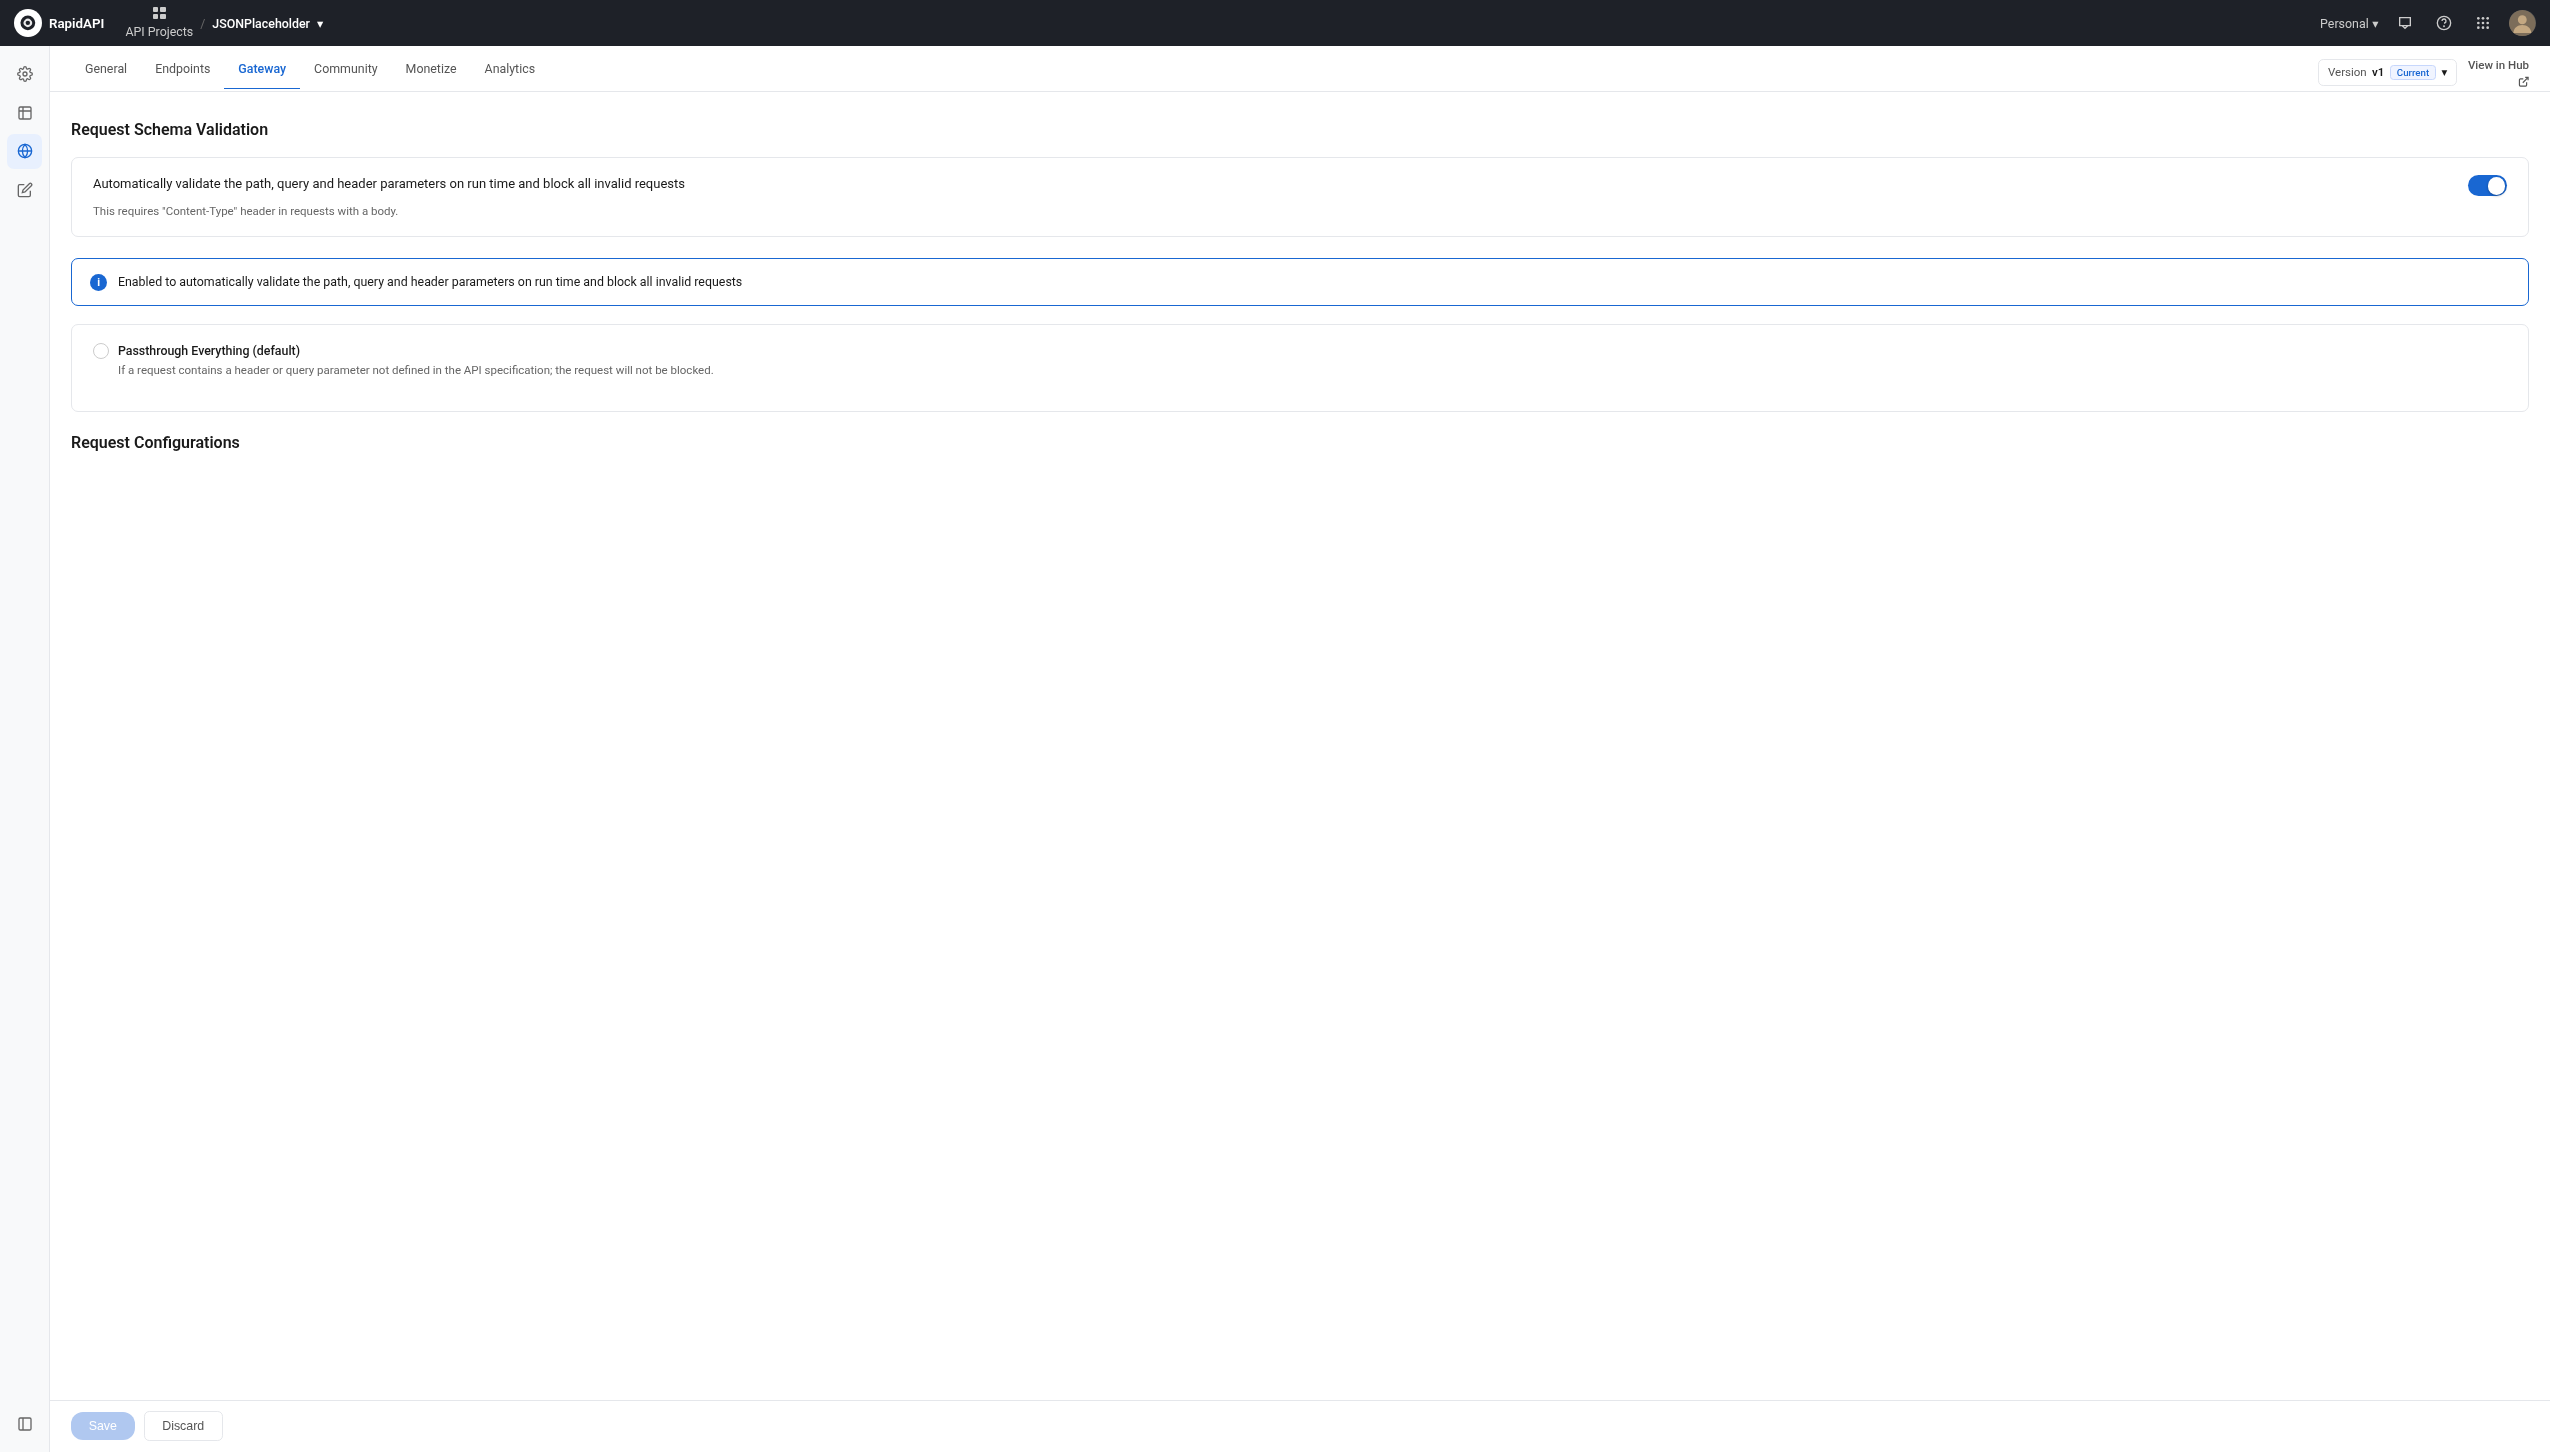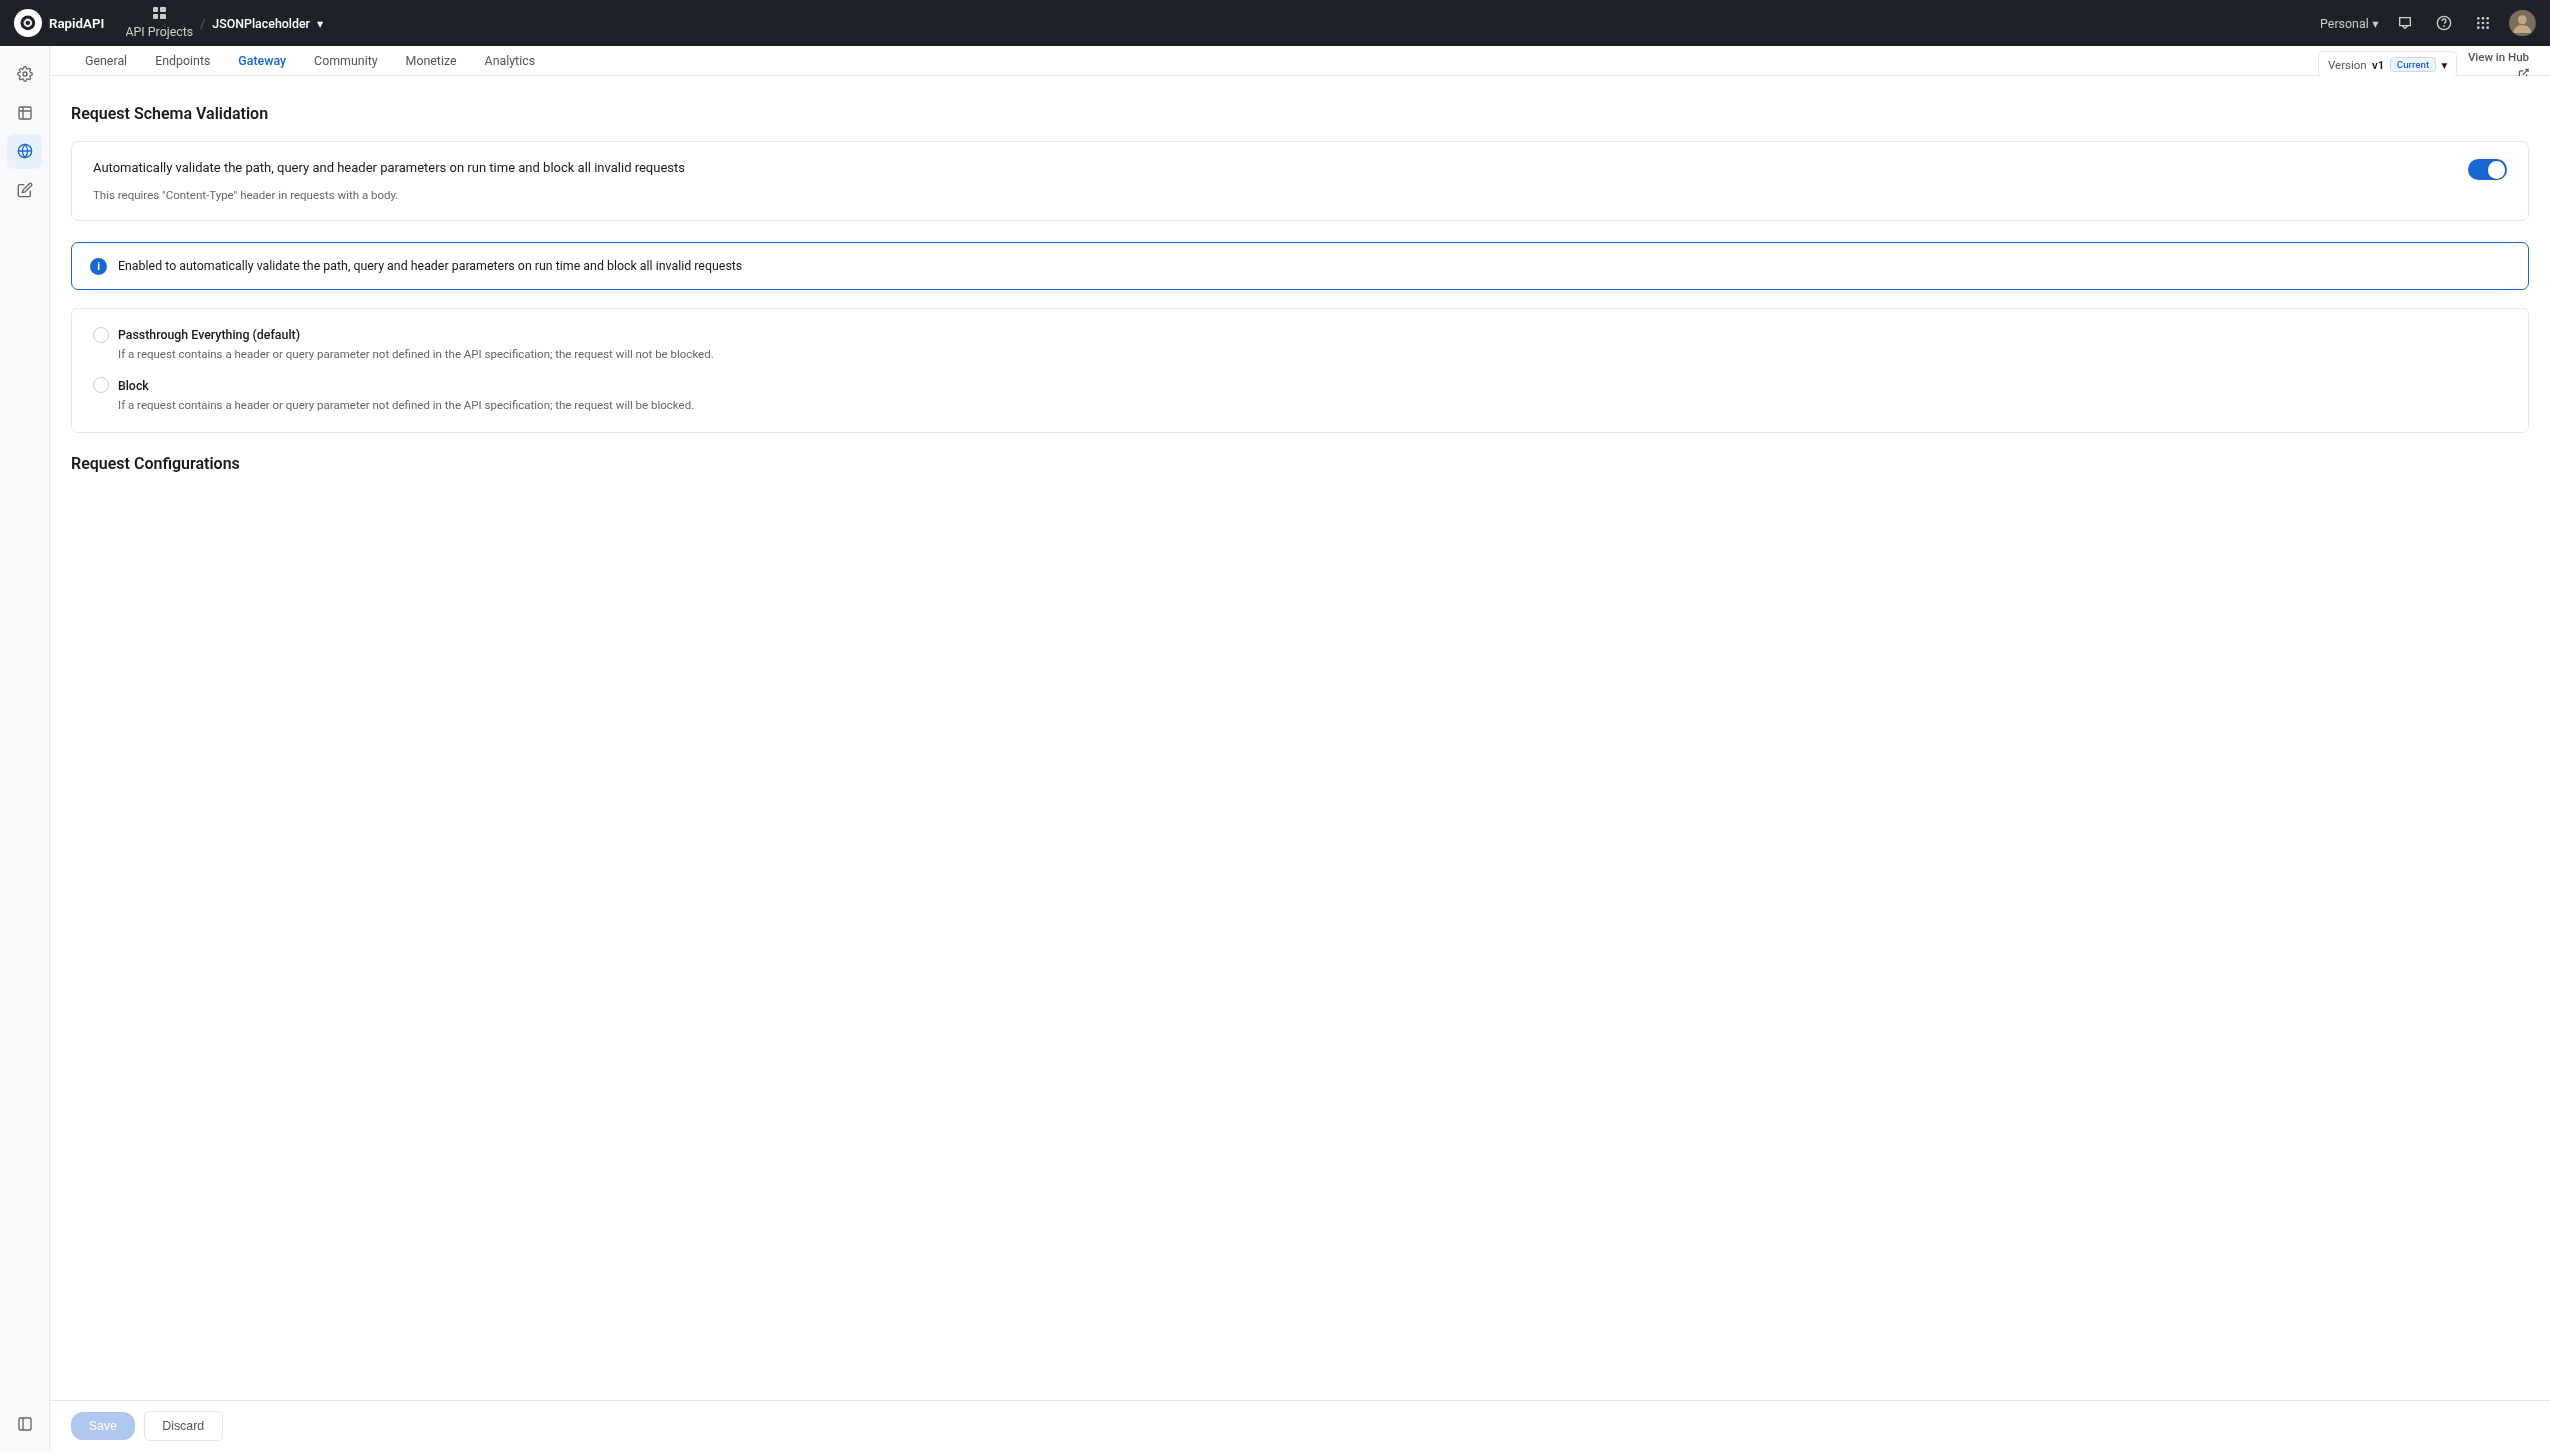--- a/index.html
+++ b/index.html
@@ -86,21 +86,21 @@
       overflow: hidden;
     }
 
     
     .tab-bar {
       border-bottom: 0.9px solid #e5e7eb;
       display: flex;
       align-items: center;
       padding: 0 21px;
       background: #fff;
-      height: 30px;
+      height: 46px;
       flex-shrink: 0;
       gap: 7px;
     }
     .tab-bar-tabs { display: flex; align-items: center; gap: 0; flex: 1; }
     .tab {
       padding: 12.4px 14px;
       font-size: 12.4px;
       color: #555;
       cursor: pointer;
       border-bottom: 1.8px solid transparent;
@@ -404,27 +404,20 @@
 
         <div class="radio-option">
           <label class="radio-label">
             <div class="radio-input"></div>
             <span class="radio-name">Passthrough Everything (default)</span>
           </label>
           <div class="radio-desc">If a request contains a header or query parameter not defined in the API specification; the request will not be blocked.</div>
         </div>
 
 
-        <div class="radio-option" style="margin-bottom:0;">
-          <label class="radio-label">
-            <div class="radio-input"></div>
-            <span class="radio-name">Block</span>
-          </label>
-          <div class="radio-desc">If a request contains a header or query parameter not defined in the API specification; the request will be blocked.</div>
-        </div>
 
       </div>
 
       <h2 class="section-title">Request Configurations</h2>
 
     </div>
 
     <div class="save-bar">
       <button class="btn-save">Save</button>
       <button class="btn-discard">Discard</button>

